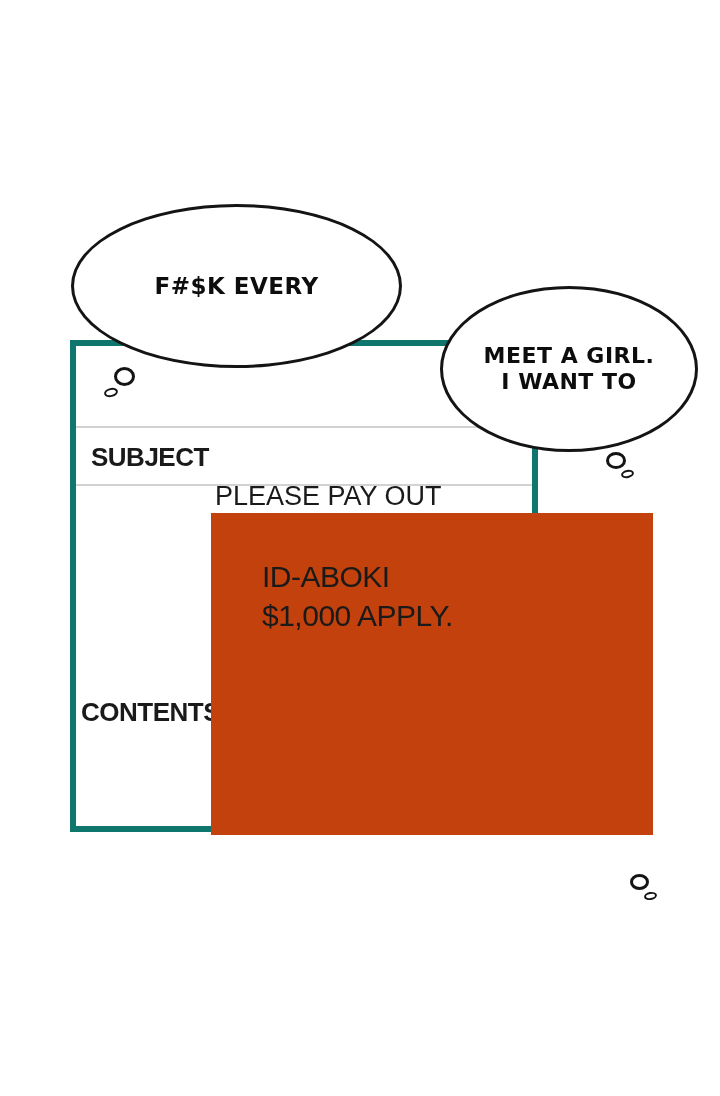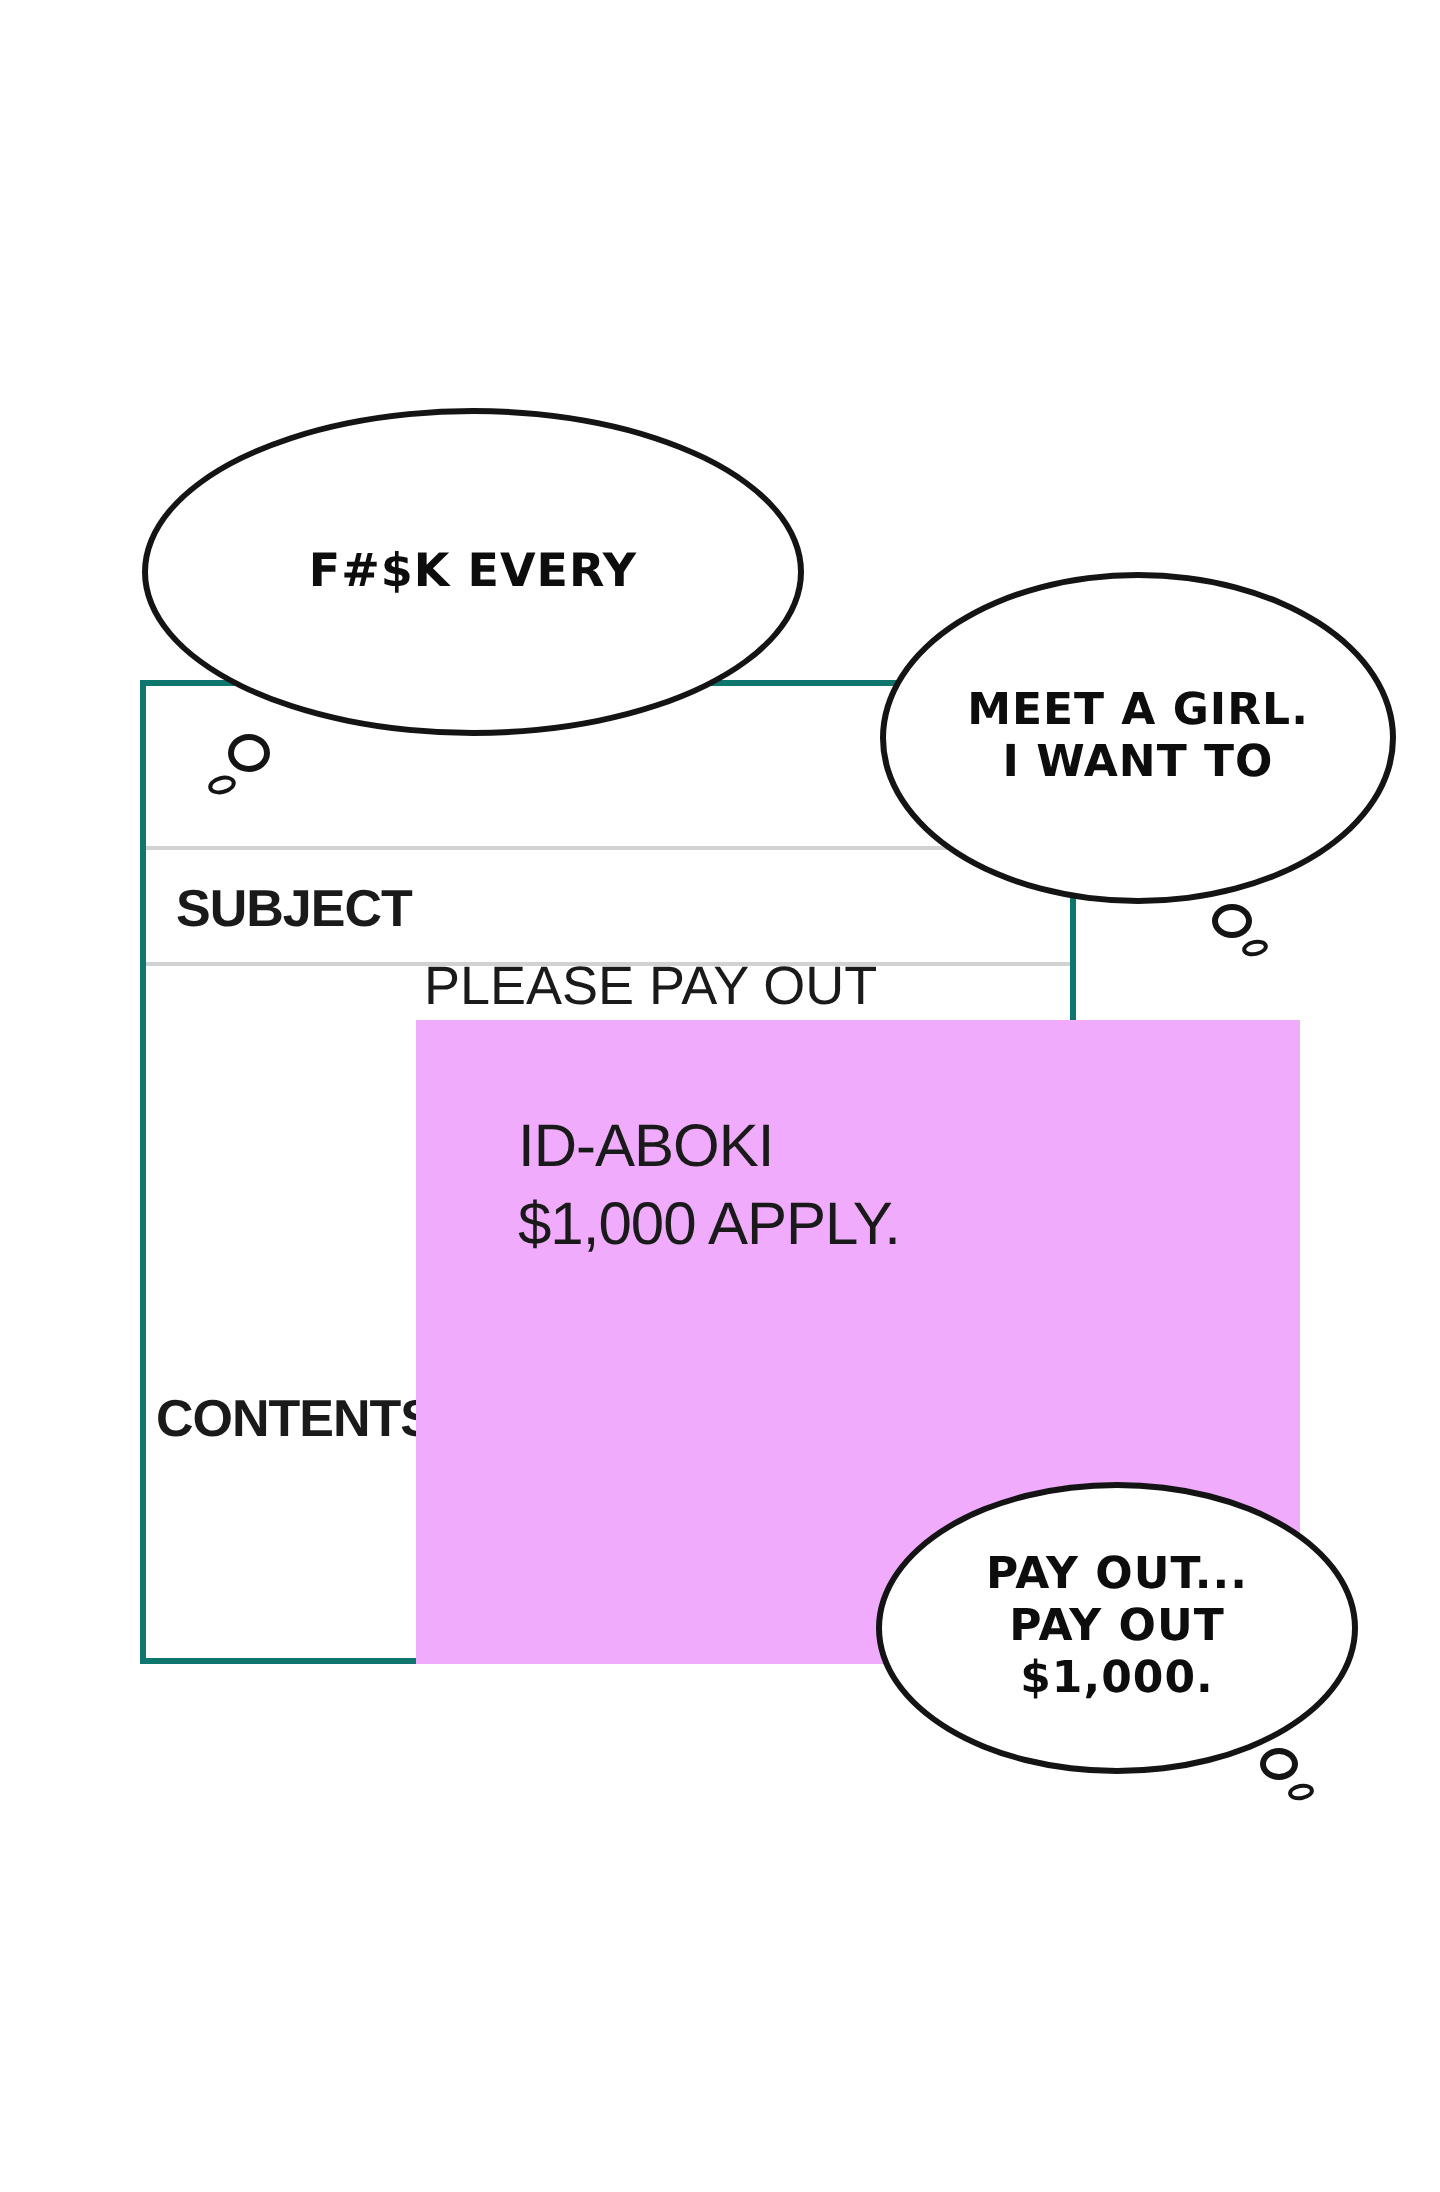--- a/index.html
+++ b/index.html
@@ -12,21 +12,21 @@
     overflow: hidden;
     font-family: "Liberation Sans", sans-serif;
   }
 
   
   .post-window {
     position: absolute;
     left: 70px; top: 340px;
     width: 468px; height: 492px;
     background: #ffffff;
-    border: 3px solid #0f766e;
+    border: 6px solid #0f766e;
     z-index: 1;
   }
   .divider {
     position: absolute;
     left: 0; right: 0;
     height: 2px;
     background: #d2d2d2;
   }
   .divider.top-line { top: 80px; }
   .divider.bottom-line { top: 138px; }
@@ -50,21 +50,21 @@
     letter-spacing: 0px;
     white-space: nowrap;
     margin-top: 40px;
   }
   .contents-label { left: 5px; top: 351px; }
 
   .contents-box {
     position: absolute;
     left: 135px; top: 167px;
     width: 442px; height: 322px;
-    background: #f0abfc;
+    background: #c2410c;
   }
   .contents-text {
     position: absolute;
     left: 51px; top: 44px;
     font-size: 30px;
     line-height: 39px;
     color: #1a1a1a;
     letter-spacing: -0.5px;
     white-space: nowrap;
   }
@@ -154,21 +154,16 @@
   <div class="puff puff-1a"></div>
   <div class="puff small puff-1b"></div>
 
   <div class="bubble bubble-top-right">
     <div class="line">MEET A GIRL.</div>
     <div class="line">I WANT TO</div>
   </div>
   <div class="puff puff-2a"></div>
   <div class="puff small puff-2b"></div>
 
-  <div class="bubble bubble-bottom">
-    <div class="line">PAY OUT...</div>
-    <div class="line">PAY OUT</div>
-    <div class="line">$1,000.</div>
-  </div>
   <div class="puff puff-3a"></div>
   <div class="puff small puff-3b"></div>
 
 </div>
 
 </body></html>

